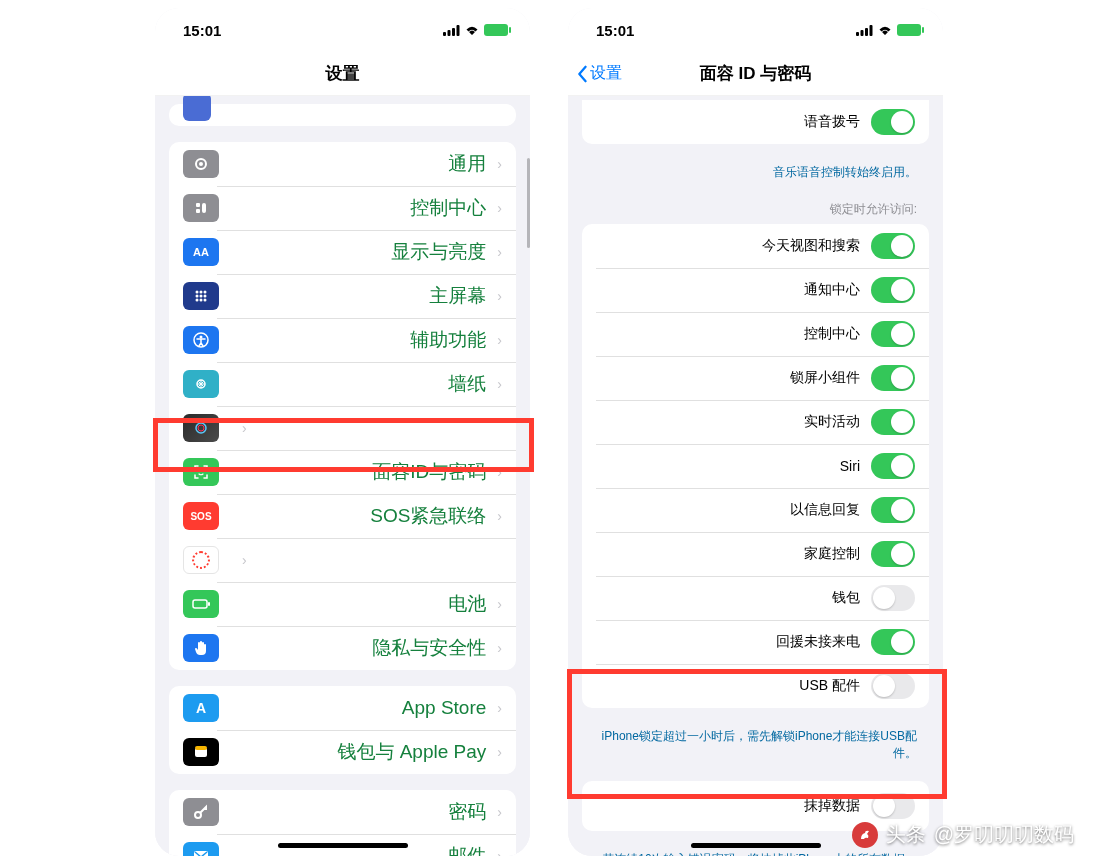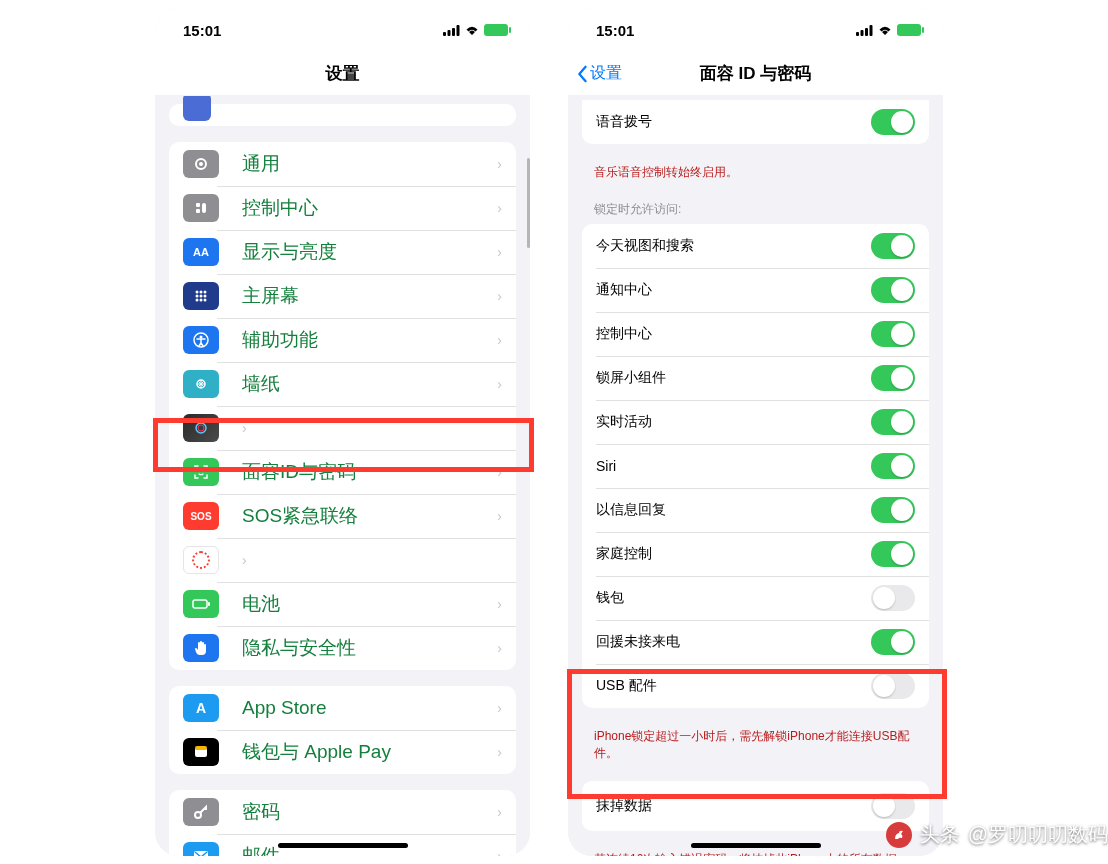--- a/index.html
+++ b/index.html
@@ -10,20 +10,21 @@
     height: 864px;
     position: relative;
     overflow: hidden;
   }
   .phone {
     position: absolute;
     width: 375px;
     background: #f2f2f7;
     border-radius: 24px;
     overflow: hidden;
+    text-align: right;
   }
   .phone-left { left: 155px; top: 8px; height: 848px; }
   .phone-right { left: 568px; top: 8px; height: 848px; }
 
   .status-bar {
     height: 44px;
     background: #fff;
     display: flex;
     align-items: center;
     justify-content: space-between;
@@ -96,21 +97,21 @@
   .toggle.on { background:#34c759; }
   .toggle.off { background:#e9e9eb; }
   .toggle::after {
     content:""; position:absolute; width:22px; height:22px; border-radius:50%;
     background:#fff; top:2px; box-shadow:0 1px 2px rgba(0,0,0,0.2);
   }
   .toggle.on::after { right:2px; }
   .toggle.off::after { left:2px; }
 
   .footer-text {
-    font-size:12px; color:#b91c1c; padding:4px 26px 6px; line-height:1.4;
+    font-size:12px; color:#0369a1; padding:4px 26px 6px; line-height:1.4;
   }
   .header-text {
     font-size:12px; color:#8e8e93; padding:14px 26px 4px;
   }
 
   .highlight-left {
     position:absolute;
     left:153px; top:418px;
     width:381px; height:54px;
     border:5px solid #ff3b30;
@@ -120,21 +121,21 @@
   .highlight-right {
     position:absolute;
     left:567px; top:669px;
     width:380px; height:130px;
     border:5px solid #ff3b30;
     pointer-events:none;
     z-index:10;
   }
 
   .watermark {
-    position:absolute; right:0; bottom:16px;
+    position:absolute; right:34px; bottom:16px;
     display:flex; align-items:center; gap:8px;
     color:#fff; font-size:20px; font-weight:500;
     text-shadow:0 1px 3px rgba(0,0,0,0.6);
     z-index:20;
   }
   .watermark-logo {
     width:26px; height:26px; border-radius:50%;
     background:#d83b3b; display:flex; align-items:center; justify-content:center;
     color:#fff; font-size:12px;
   }

